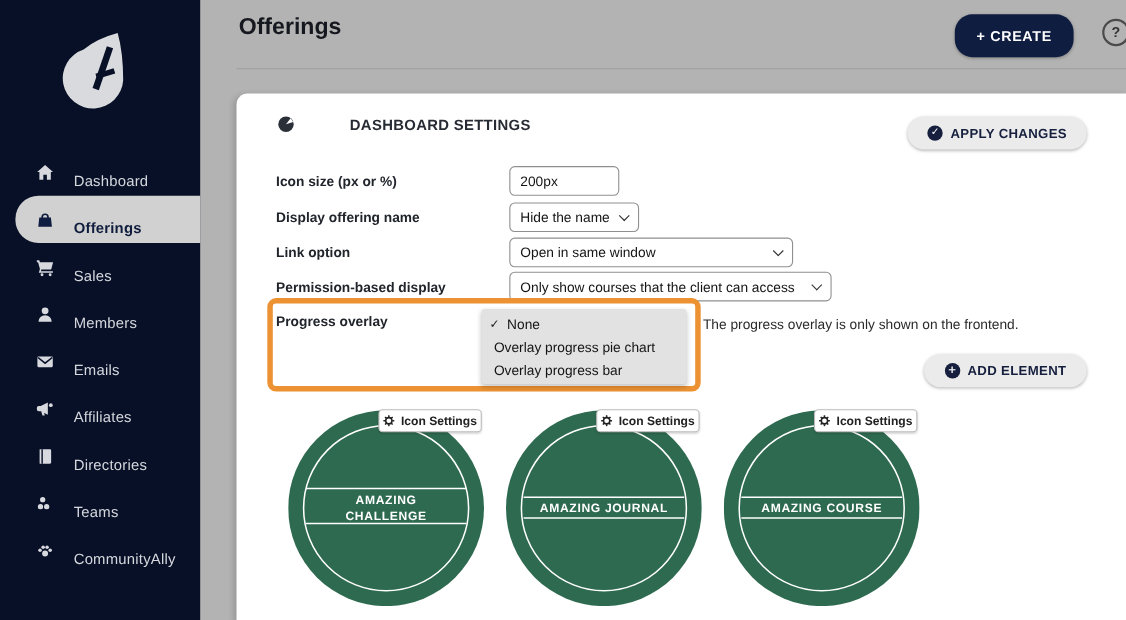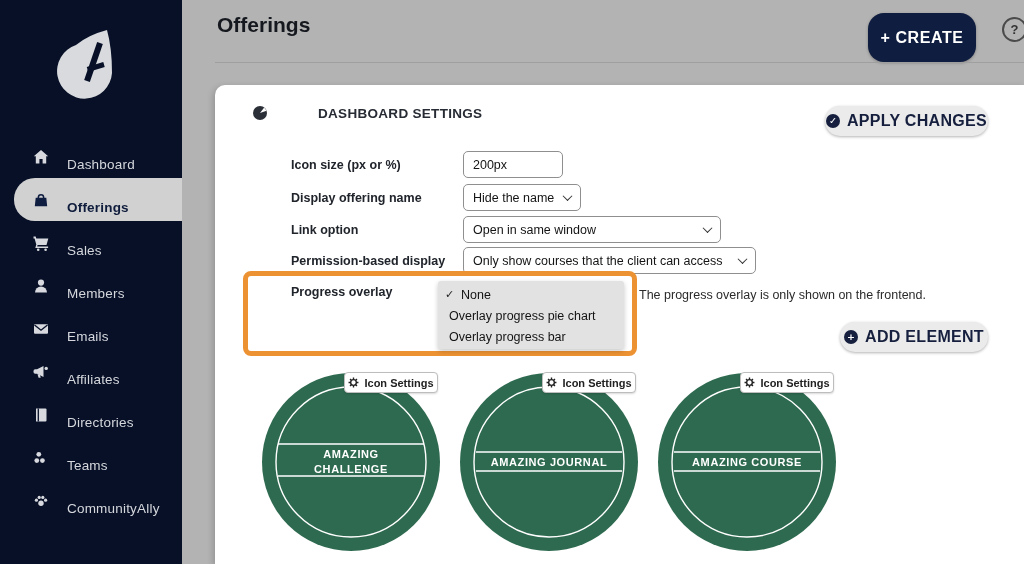--- a/index.html
+++ b/index.html
@@ -16,43 +16,43 @@
   nav { position:absolute; left:0; top:135px; width:182px; }
   .nav-item { display:flex; align-items:center; height:43px; padding-left:31px; cursor:pointer; }
   .nav-item .nav-ico { width:20px; height:20px; display:flex; align-items:center; justify-content:center; margin-right:16px; }
   .nav-item .nav-label { font-size:13.5px; color:#d5d7dd; letter-spacing:.2px;margin-top:16px; }
   .nav-item.active { margin-left:14px; padding-left:17px; background:#d1d1d1; border-radius:21px 0 0 21px; }
   .nav-item.active .nav-label { color:#0f1c3c; font-weight:700; }
   .ico-fill { fill:#d7d9df; }
   .active .ico-fill { fill:#0f1d40; }
   
   #page-title { position:absolute; left:217px; top:13px; font-size:21px; font-weight:700; color:#15181e; }
-  #create-btn { position:absolute; left:868px; top:13px; width:108px; height:49px; border-radius:16px;
-    background:#0f1d40; color:#fff; font-size:16px; font-weight:700; letter-spacing:.6px;
+  #create-btn { position:absolute; left:868px; top:13px; width:108px; height:39px; border-radius:16px;
+    background:#0f1d40; color:#fff; font-size:13px; font-weight:700; letter-spacing:.6px;
     display:flex; align-items:center; justify-content:center; cursor:pointer; box-shadow:0 1px 3px rgba(0,0,0,.3); }
   #help-btn { position:absolute; left:1002px; top:17px; width:25px; height:25px; border-radius:50%;
     border:2px solid #4a4a4a; color:#333; font-size:13px; font-weight:700;
     display:flex; align-items:center; justify-content:center; cursor:pointer; }
   #hdr-divider { position:absolute; left:215px; top:62px; width:809px; height:1px; background:#9f9f9f; }
   
   #card { position:absolute; left:215px; top:85px; width:809px; height:479px; background:#fff;
     border-radius:10px 0 0 0; box-shadow:-2px 2px 6px rgba(0,0,0,.18); }
   #settings-head { position:absolute; left:37px; top:20px; display:flex; align-items:center; gap:9px; }
   #settings-head .txt { font-size:13.5px; font-weight:800; letter-spacing:.3px; color:#272b33;margin-left:41px; }
   .pill-btn { position:absolute; height:30px; border-radius:15px; background:#ebebeb;
     box-shadow:0 1px 3px rgba(0,0,0,.3); display:flex; align-items:center; justify-content:center;
     gap:7px; cursor:pointer; }
   .pill-btn .bubble { width:14px; height:14px; border-radius:50%; background:#16203e; color:#fff;
     font-size:9.5px; font-weight:700; display:flex; align-items:center; justify-content:center;
     font-family:"DejaVu Sans", sans-serif; line-height:1; }
-  .pill-btn .blabel { font-size:16px; font-weight:800; letter-spacing:.3px; color:#16203e; }
+  .pill-btn .blabel { font-size:12px; font-weight:800; letter-spacing:.3px; color:#16203e; }
   #apply-btn { left:610px; top:21px; width:163px; }
   #add-btn   { left:625px; top:237px; width:148px; }
   
-  .f-label { position:absolute; left:36px; font-size:12.5px; font-weight:700; color:#20242b;margin-left:40px; }
+  .f-label { position:absolute; left:36px; font-size:12.5px; font-weight:700; color:#20242b; }
   .control { position:absolute; left:230px; height:27px; border:1.3px solid #8f8f8f; border-radius:5px;
     background:#fff; display:flex; align-items:center; font-size:12.5px; color:#141414; padding:0 9px;margin-left:18px; }
   .control.sel { justify-content:space-between; cursor:pointer; }
   input.control { font-family:"Liberation Sans",sans-serif; outline:none; }
   .chev { width:7px; height:7px; border-right:1.7px solid #333; border-bottom:1.7px solid #333;
     transform:rotate(45deg) translate(-1px,-1px); flex:none; margin-left:8px; }
   
   #hl-box { position:absolute; left:28px; top:186px; width:394px; height:85px;
     border:5px solid #ec9233; border-radius:8px; background:#fff; }
   #prog-label { top:200px; }

